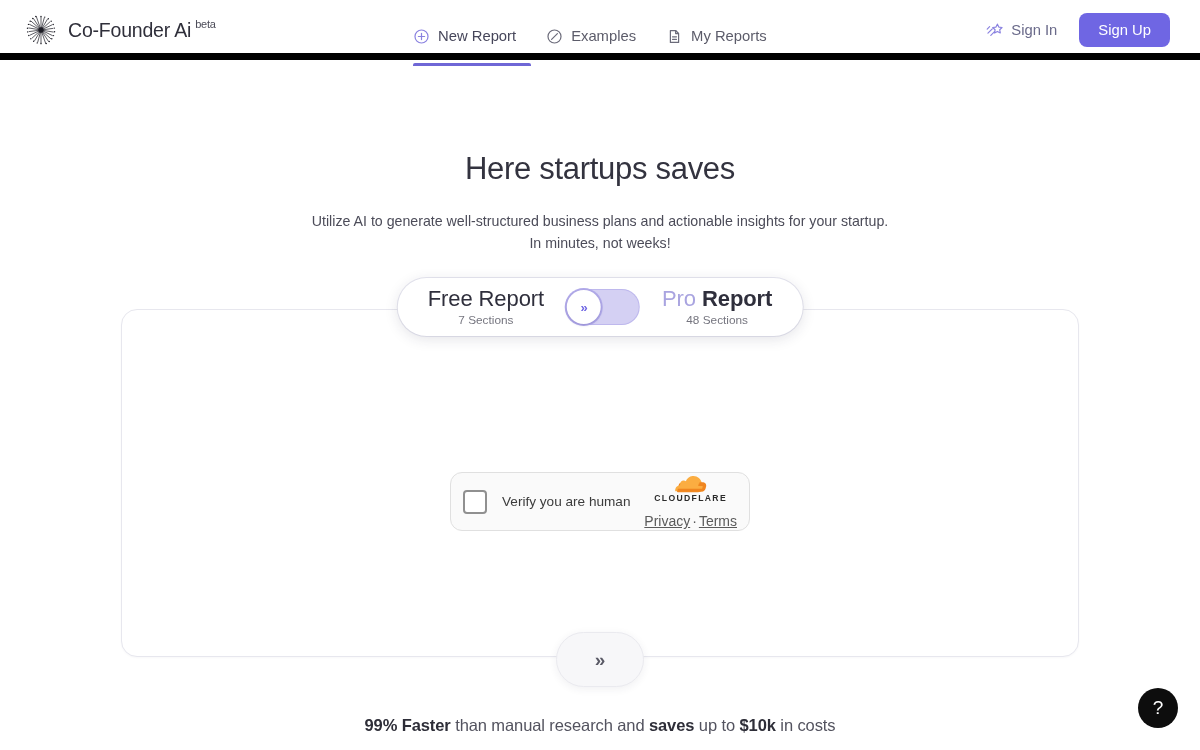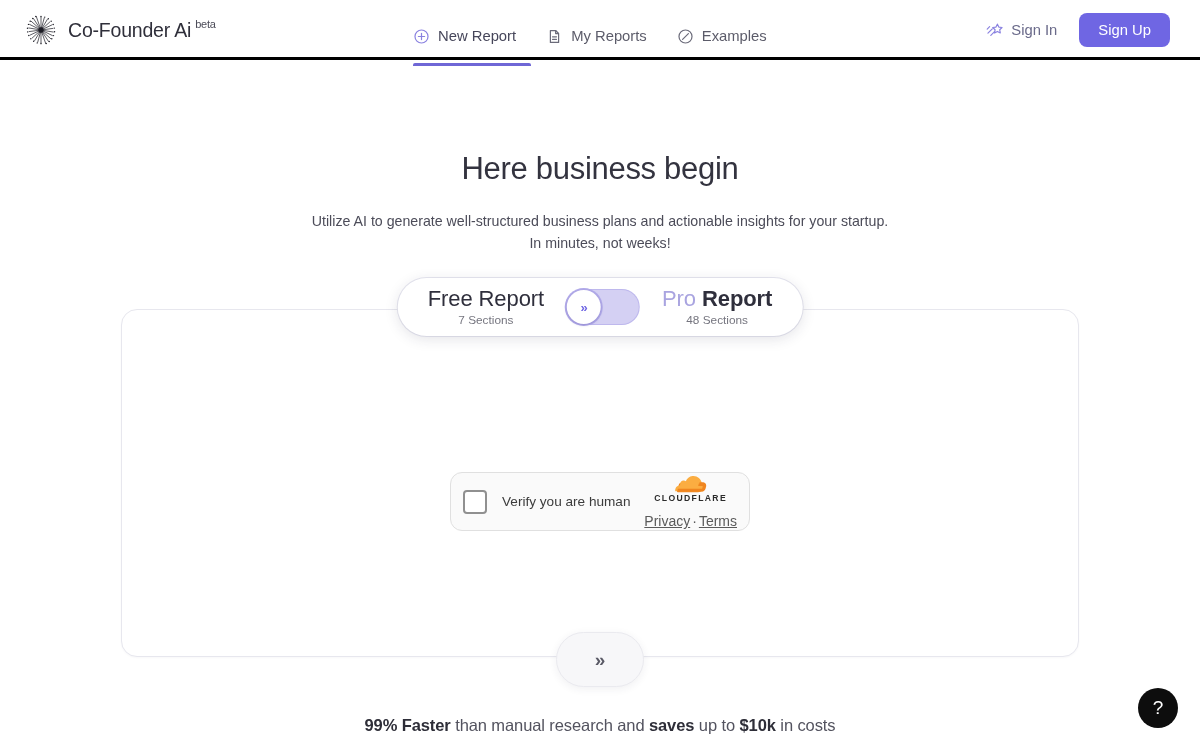--- a/index.html
+++ b/index.html
@@ -15,21 +15,21 @@
     background: #ffffff;
     color: #2e2e38;
     -webkit-font-smoothing: antialiased;
   }
 
   
   .header {
     position: relative;
     height: 60px;
     width: 1200px;
-    border-bottom: 3px solid #000000;
+    border-bottom: 7px solid #000000;
     background: #ffffff;
     display: flex;
     align-items: center;
   }
 
   .brand {
     position: absolute;
     left: 26px;
     top: 0;
     height: 60px;
@@ -391,53 +391,53 @@
       <svg class="nav-ico" viewBox="0 0 24 24" fill="none" stroke="#8a82e0" stroke-width="1.7">
         <circle cx="12" cy="12" r="9.2"></circle>
         <line x1="12" y1="7.6" x2="12" y2="16.4" stroke-linecap="round"></line>
         <line x1="7.6" y1="12" x2="16.4" y2="12" stroke-linecap="round"></line>
       </svg>
       <span>New Report</span>
     </div>
 
     <div class="nav-item">
       <svg class="nav-ico" viewBox="0 0 24 24" fill="none" stroke="#6b6b7a" stroke-width="1.7">
+        <circle cx="12" cy="12" r="9.2"></circle>
+        <line x1="16.1" y1="7.9" x2="7.9" y2="16.1" stroke-linecap="round"></line>
+      </svg>
+      <span>Examples</span>
+    </div>
+
+    <div class="nav-item">
+      <svg class="nav-ico" viewBox="0 0 24 24" fill="none" stroke="#6b6b7a" stroke-width="1.7">
         <path d="M6.2 3.6h7.4l4.2 4.2v12.6H6.2z" stroke-linejoin="round"></path>
         <path d="M13.6 3.6v4.2h4.2" stroke-linejoin="round"></path>
         <line x1="9.2" y1="12.4" x2="14.8" y2="12.4" stroke-linecap="round"></line>
         <line x1="9.2" y1="16" x2="14.8" y2="16" stroke-linecap="round"></line>
       </svg>
       <span>My Reports</span>
-    </div>
-
-    <div class="nav-item">
-      <svg class="nav-ico" viewBox="0 0 24 24" fill="none" stroke="#6b6b7a" stroke-width="1.7">
-        <circle cx="12" cy="12" r="9.2"></circle>
-        <line x1="16.1" y1="7.9" x2="7.9" y2="16.1" stroke-linecap="round"></line>
-      </svg>
-      <span>Examples</span>
     </div>
   </nav>
 
   <div class="header-right">
     <div class="signin">
       <svg class="signin-ico" viewBox="0 0 24 24" fill="none" stroke="#8a82e0" stroke-width="1.6">
         <path d="M15.2 4.2l1.9 3.9 4.3.6-3.1 3 .75 4.25-3.85-2.02-3.85 2.02.75-4.25-3.1-3 4.3-.6z" stroke-linejoin="round"></path>
         <line x1="8.4" y1="10.4" x2="2.6" y2="16.2" stroke-linecap="round"></line>
         <line x1="11.4" y1="14.2" x2="6.4" y2="19.2" stroke-linecap="round"></line>
         <line x1="4.8" y1="7.6" x2="1.6" y2="10.8" stroke-linecap="round"></line>
       </svg>
       <span>Sign In</span>
     </div>
     <button class="signup-btn">Sign Up</button>
   </div>
 </div>
 
 <div class="hero">
-  <h1 class="hero-title">Here business begin</h1>
+  <h1 class="hero-title">Here startups saves</h1>
   <div class="hero-sub">
     <div>Utilize AI to generate well-structured business plans and actionable insights for your startup.</div>
     <div>In minutes, not weeks!</div>
   </div>
 </div>
 
 <div class="card"></div>
 
 <div class="toggle-wrap">
   <div class="toggle-pill">

